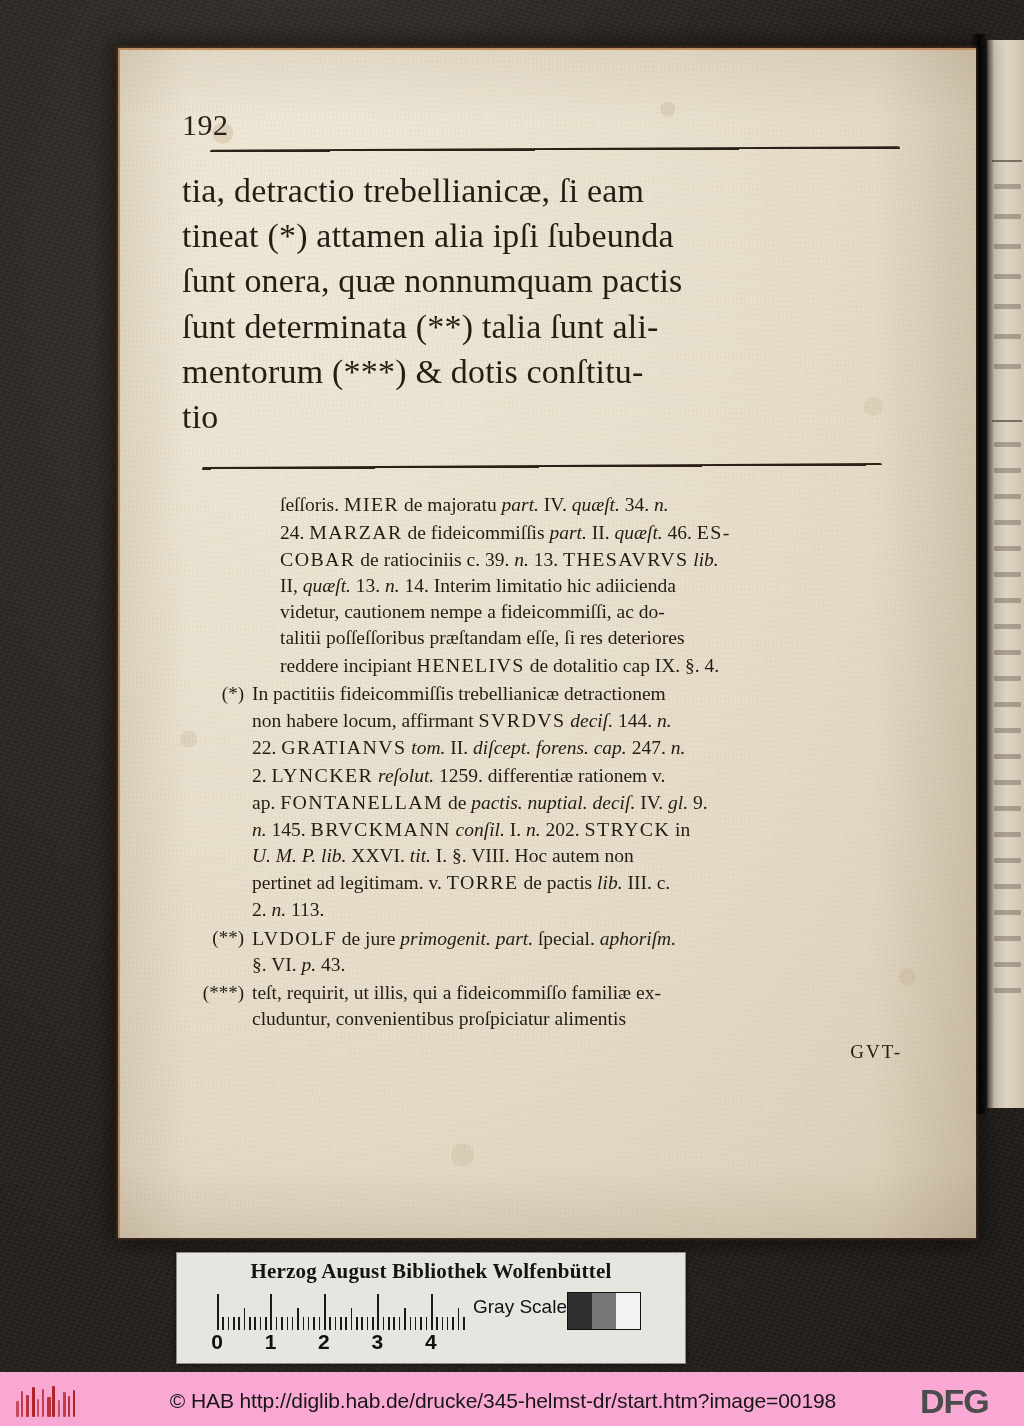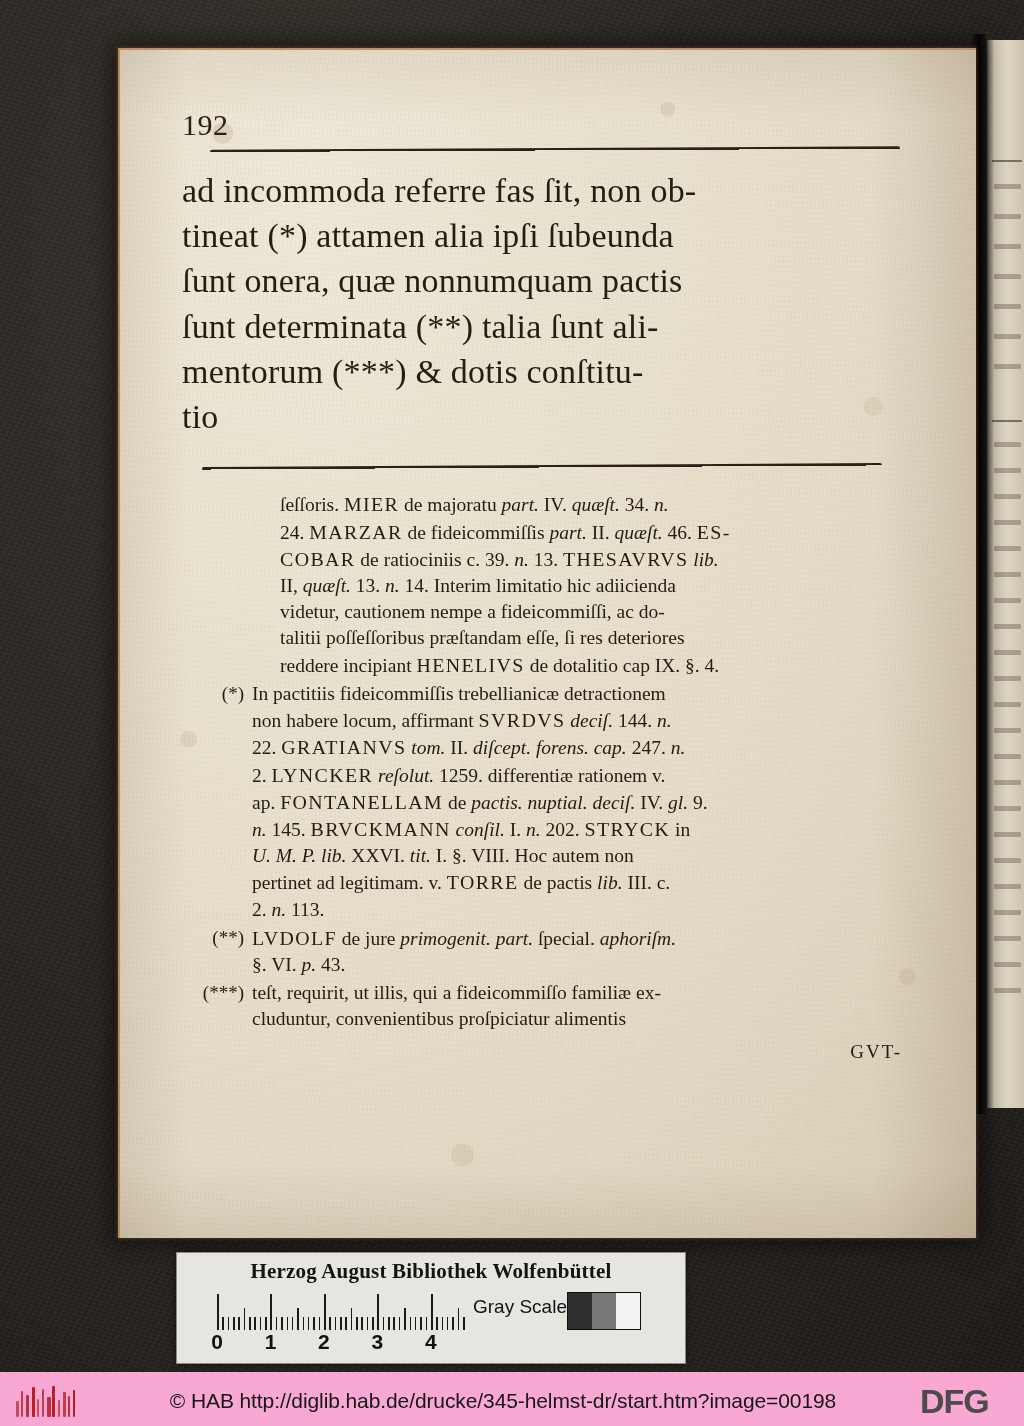--- a/index.html
+++ b/index.html
@@ -341,21 +341,21 @@
 <div id="page-leaf">
   <div class="text-col">
 
     <div class="running-head">
       <div class="folio">192</div>
     </div>
     <div class="rule-head"></div>
 
     <div class="body-block">
       <span class="ln just">
-          <span>ad incommoda referre fas ſit, non ob-</span>
+          <span>tia, detractio trebellianicæ, ſi eam</span>
         </span>
       <span class="ln just">
           <span>tineat (*) attamen alia ipſi ſubeunda</span>
         </span>
       <span class="ln just">
           <span>ſunt onera, quæ nonnumquam pactis</span>
         </span>
       <span class="ln just">
           <span>ſunt determinata (**) talia ſunt ali-</span>
         </span>

